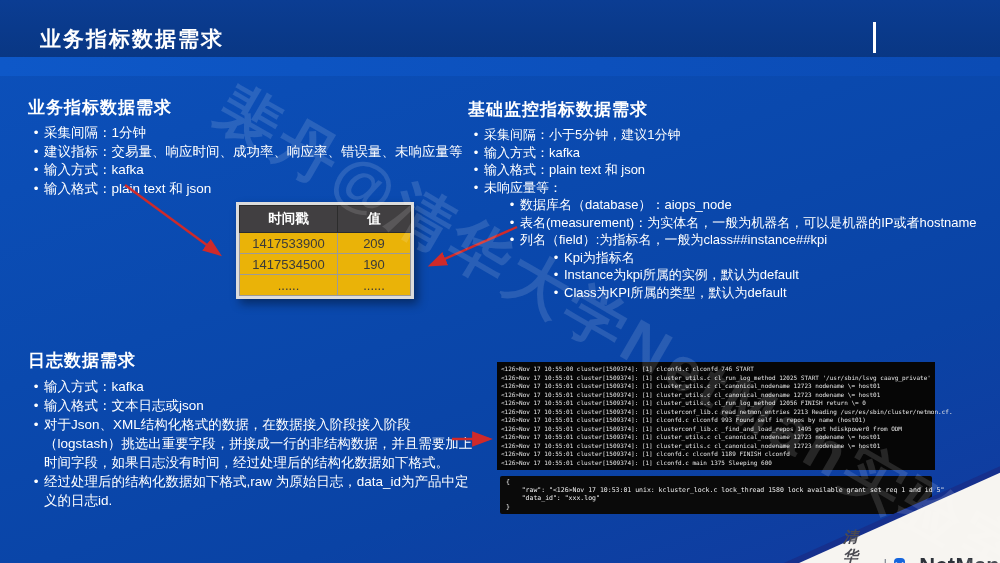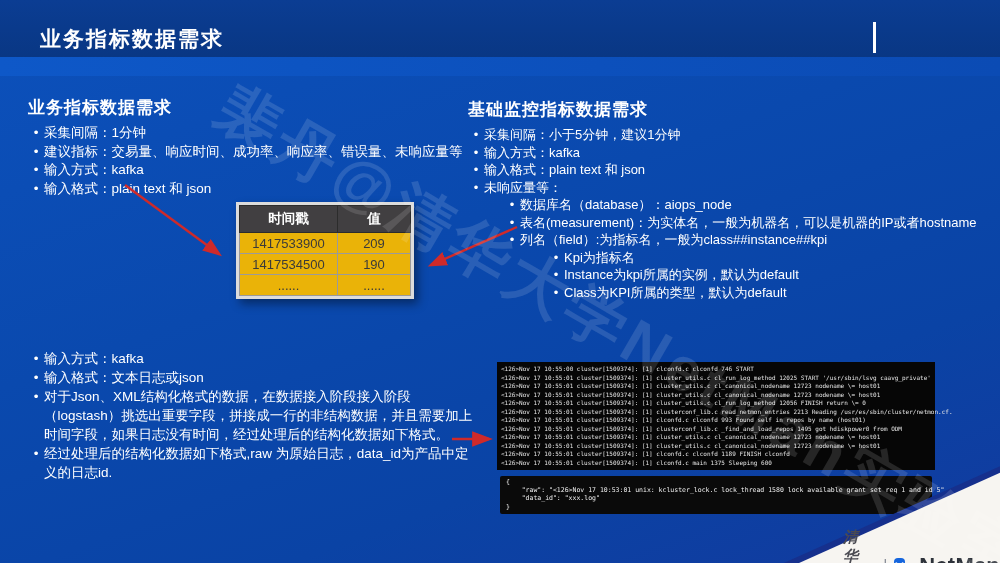--- a/index.html
+++ b/index.html
@@ -136,20 +136,21 @@
         <span class="dot">•</span>
         <span class="txt">Instance为kpi所属的实例，默认为default</span>
       </div>
     <div class="bullet lv3">
         <span class="dot">•</span>
         <span class="txt">Class为KPI所属的类型，默认为default</span>
       </div>
   </div>
 
   <div class="section sec-log">
+    <h2 class="sec-title">日志数据需求</h2>
     <div class="bullet">
         <span class="dot">•</span>
         <span class="txt">输入方式：kafka</span>
       </div>
     <div class="bullet">
         <span class="dot">•</span>
         <span class="txt">输入格式：文本日志或json</span>
       </div>
     <div class="bullet">
         <span class="dot">•</span>

